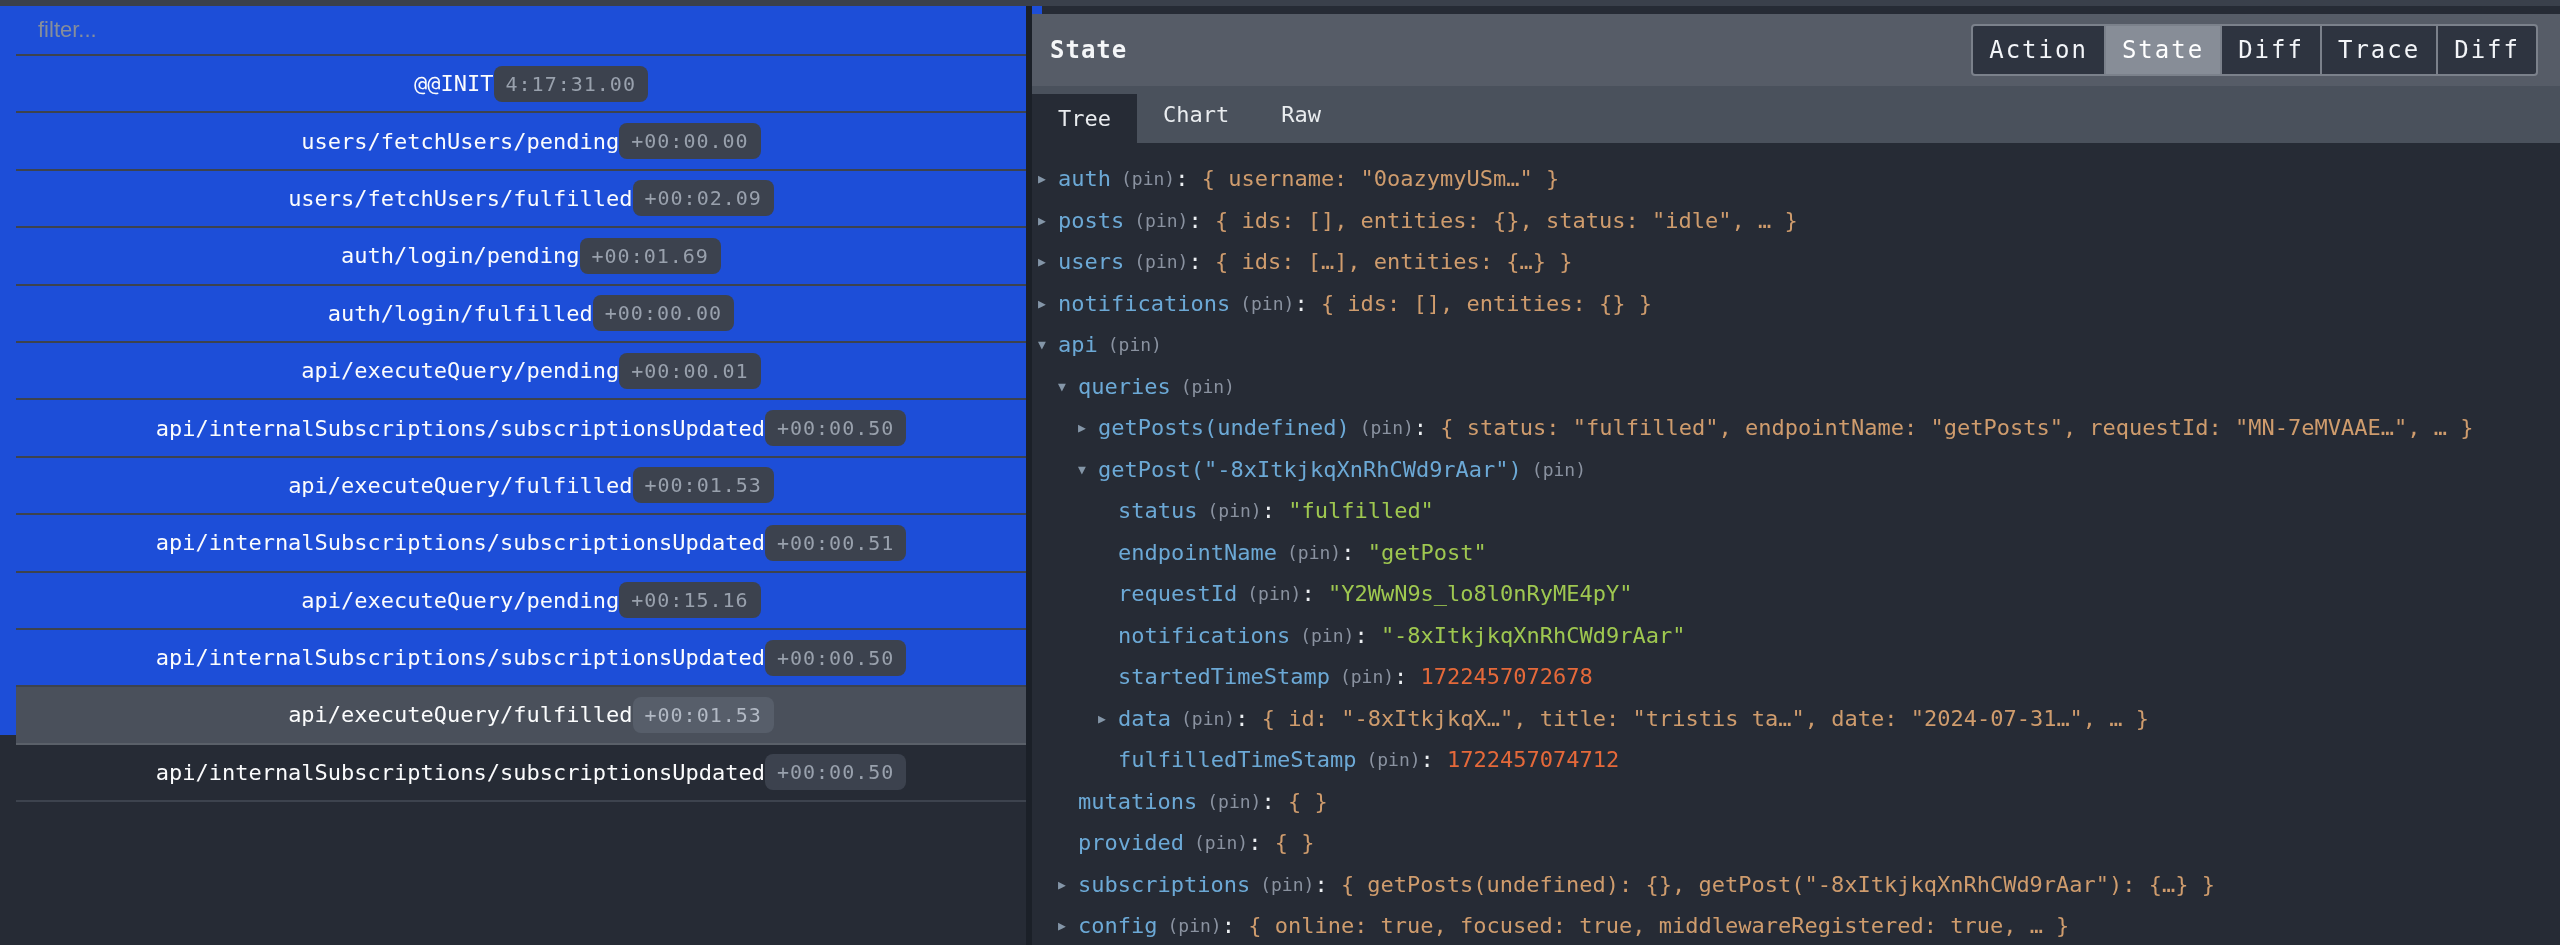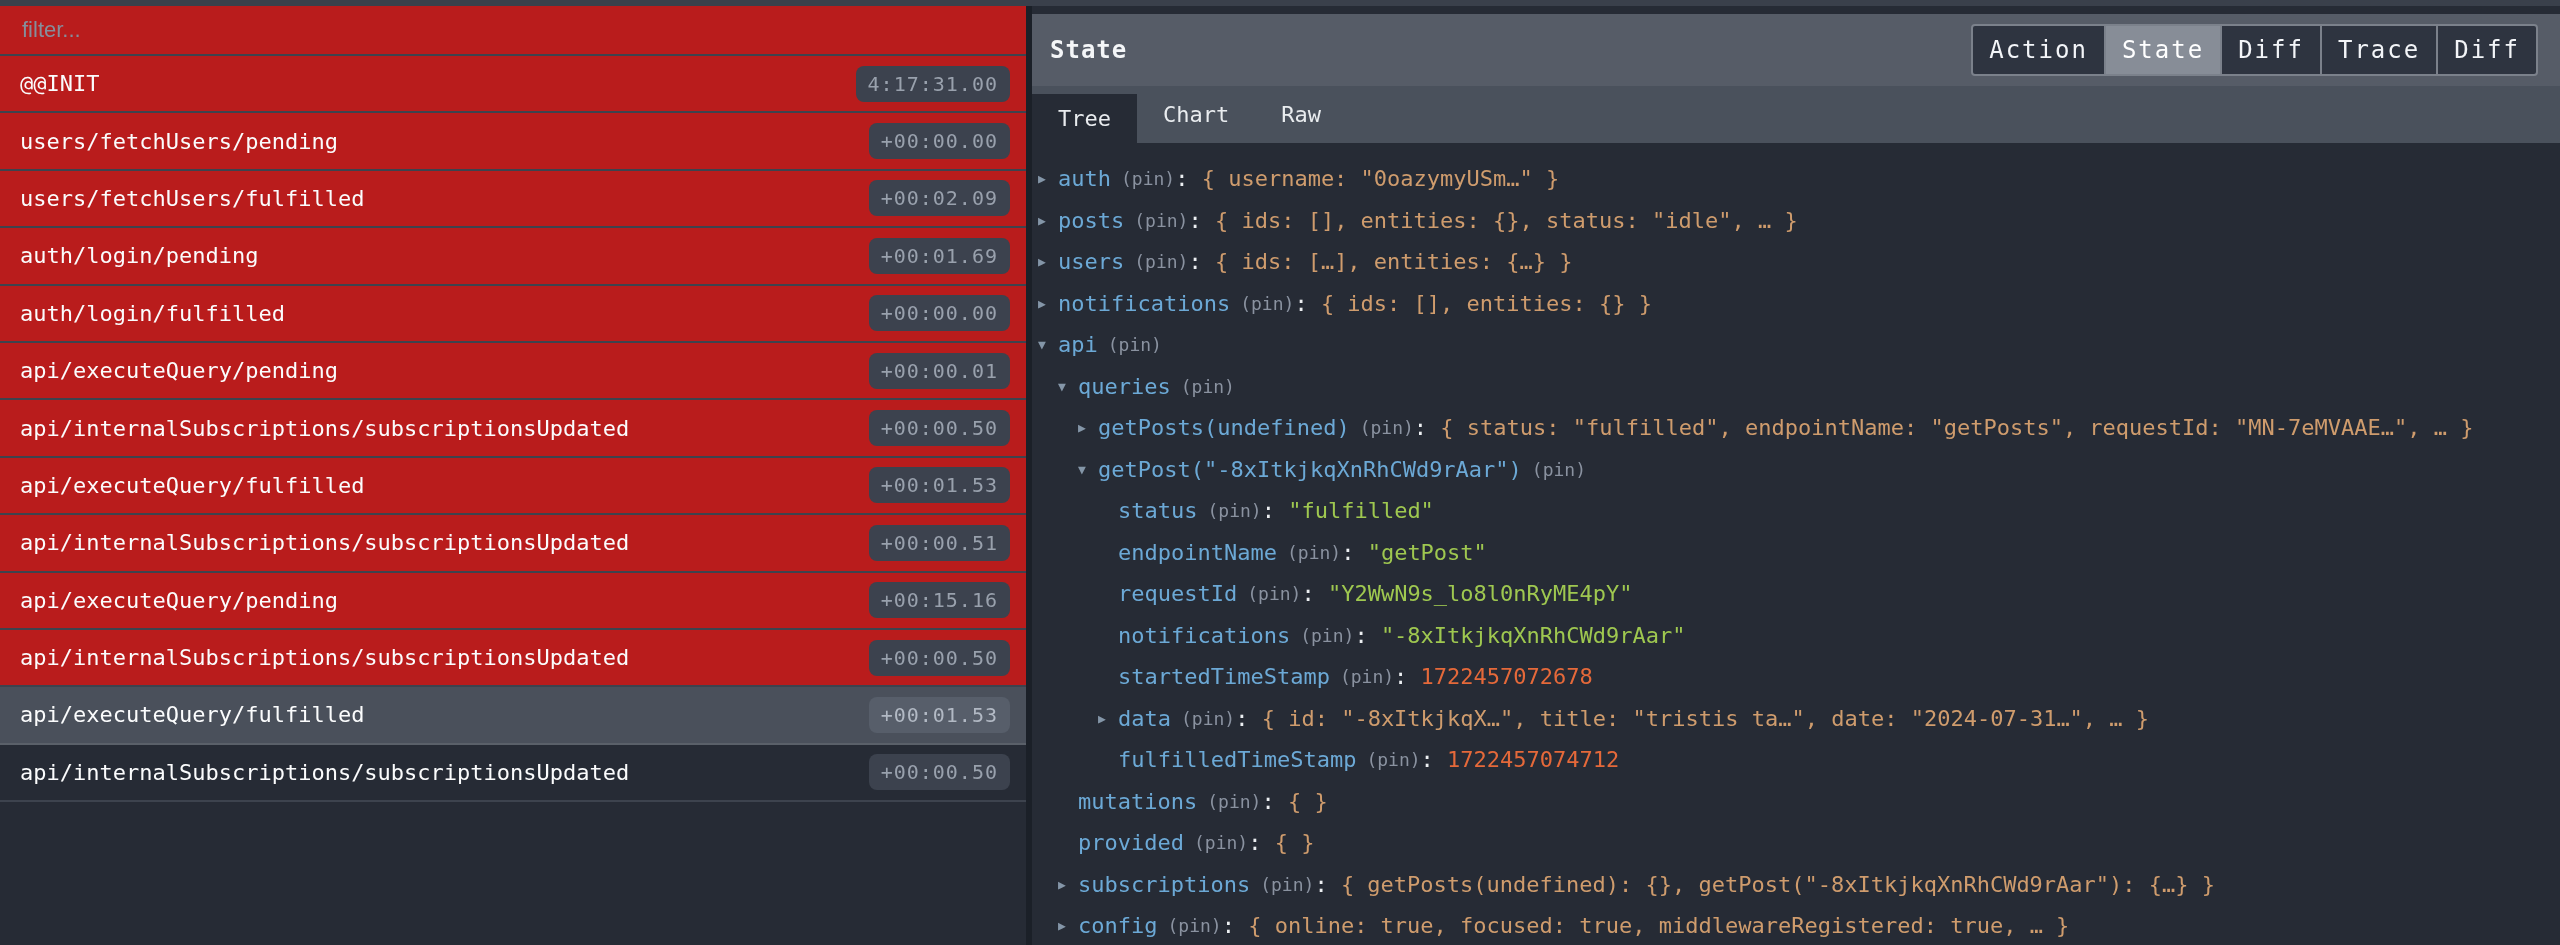--- a/index.html
+++ b/index.html
@@ -1,27 +1,27 @@
 <!DOCTYPE html>
 <html><head>
 <meta charset="utf-8">
 <style>
   html,body{margin:0;padding:0;background:#1b2028;}
   .app{position:relative;width:2560px;height:945px;background:#262b35;overflow:hidden;
        font-family:"DejaVu Sans Mono","Liberation Mono",monospace;}
   .top-strip{position:absolute;top:0;left:0;width:2560px;height:6px;background:#3a404b;z-index:6;}
   
-  .left-panel{position:absolute;top:6px;left:0;width:1026px;height:729px;background:#b91c1c;}
+  .left-panel{position:absolute;top:6px;left:0;width:1026px;height:729px;background:#1d4ed8;padding-left:16px;}
   .filter-row{height:50px;box-sizing:border-box;border-bottom:2px solid #3d434e;
               display:flex;align-items:center;padding:0 20px;}
   .filter-input{flex:1;background:transparent;border:none;outline:none;
                 font-family:"Liberation Sans",sans-serif;font-size:22px;color:#cdd3db;}
   .filter-input::placeholder{color:#868e9b;}
   .action-row{height:57.4px;box-sizing:border-box;border-bottom:2px solid #3d434e;
-              display:flex;align-items:center;justify-content:space-between;
+              display:flex;align-items:center;justify-content:center;
               padding:0 16px 0 20px;cursor:default;}
   .action-row.selected{background:#4a505b;border-bottom-color:#5a6069;}
   .action-name{font-size:22px;color:#fbfcfd;white-space:pre;}
   .badge{background:#3c424e;color:#99a1ad;border-radius:8px;padding:6px 12px;
          font-size:20px;letter-spacing:1px;white-space:pre;}
   .action-row.selected .badge{background:#575e6a;color:#b2b9c4;}
   
   .divider{position:absolute;top:0;left:1026px;width:6px;height:945px;background:#1b2028;}
   
   .right-panel{position:absolute;top:14px;left:1032px;width:1528px;height:939px;

